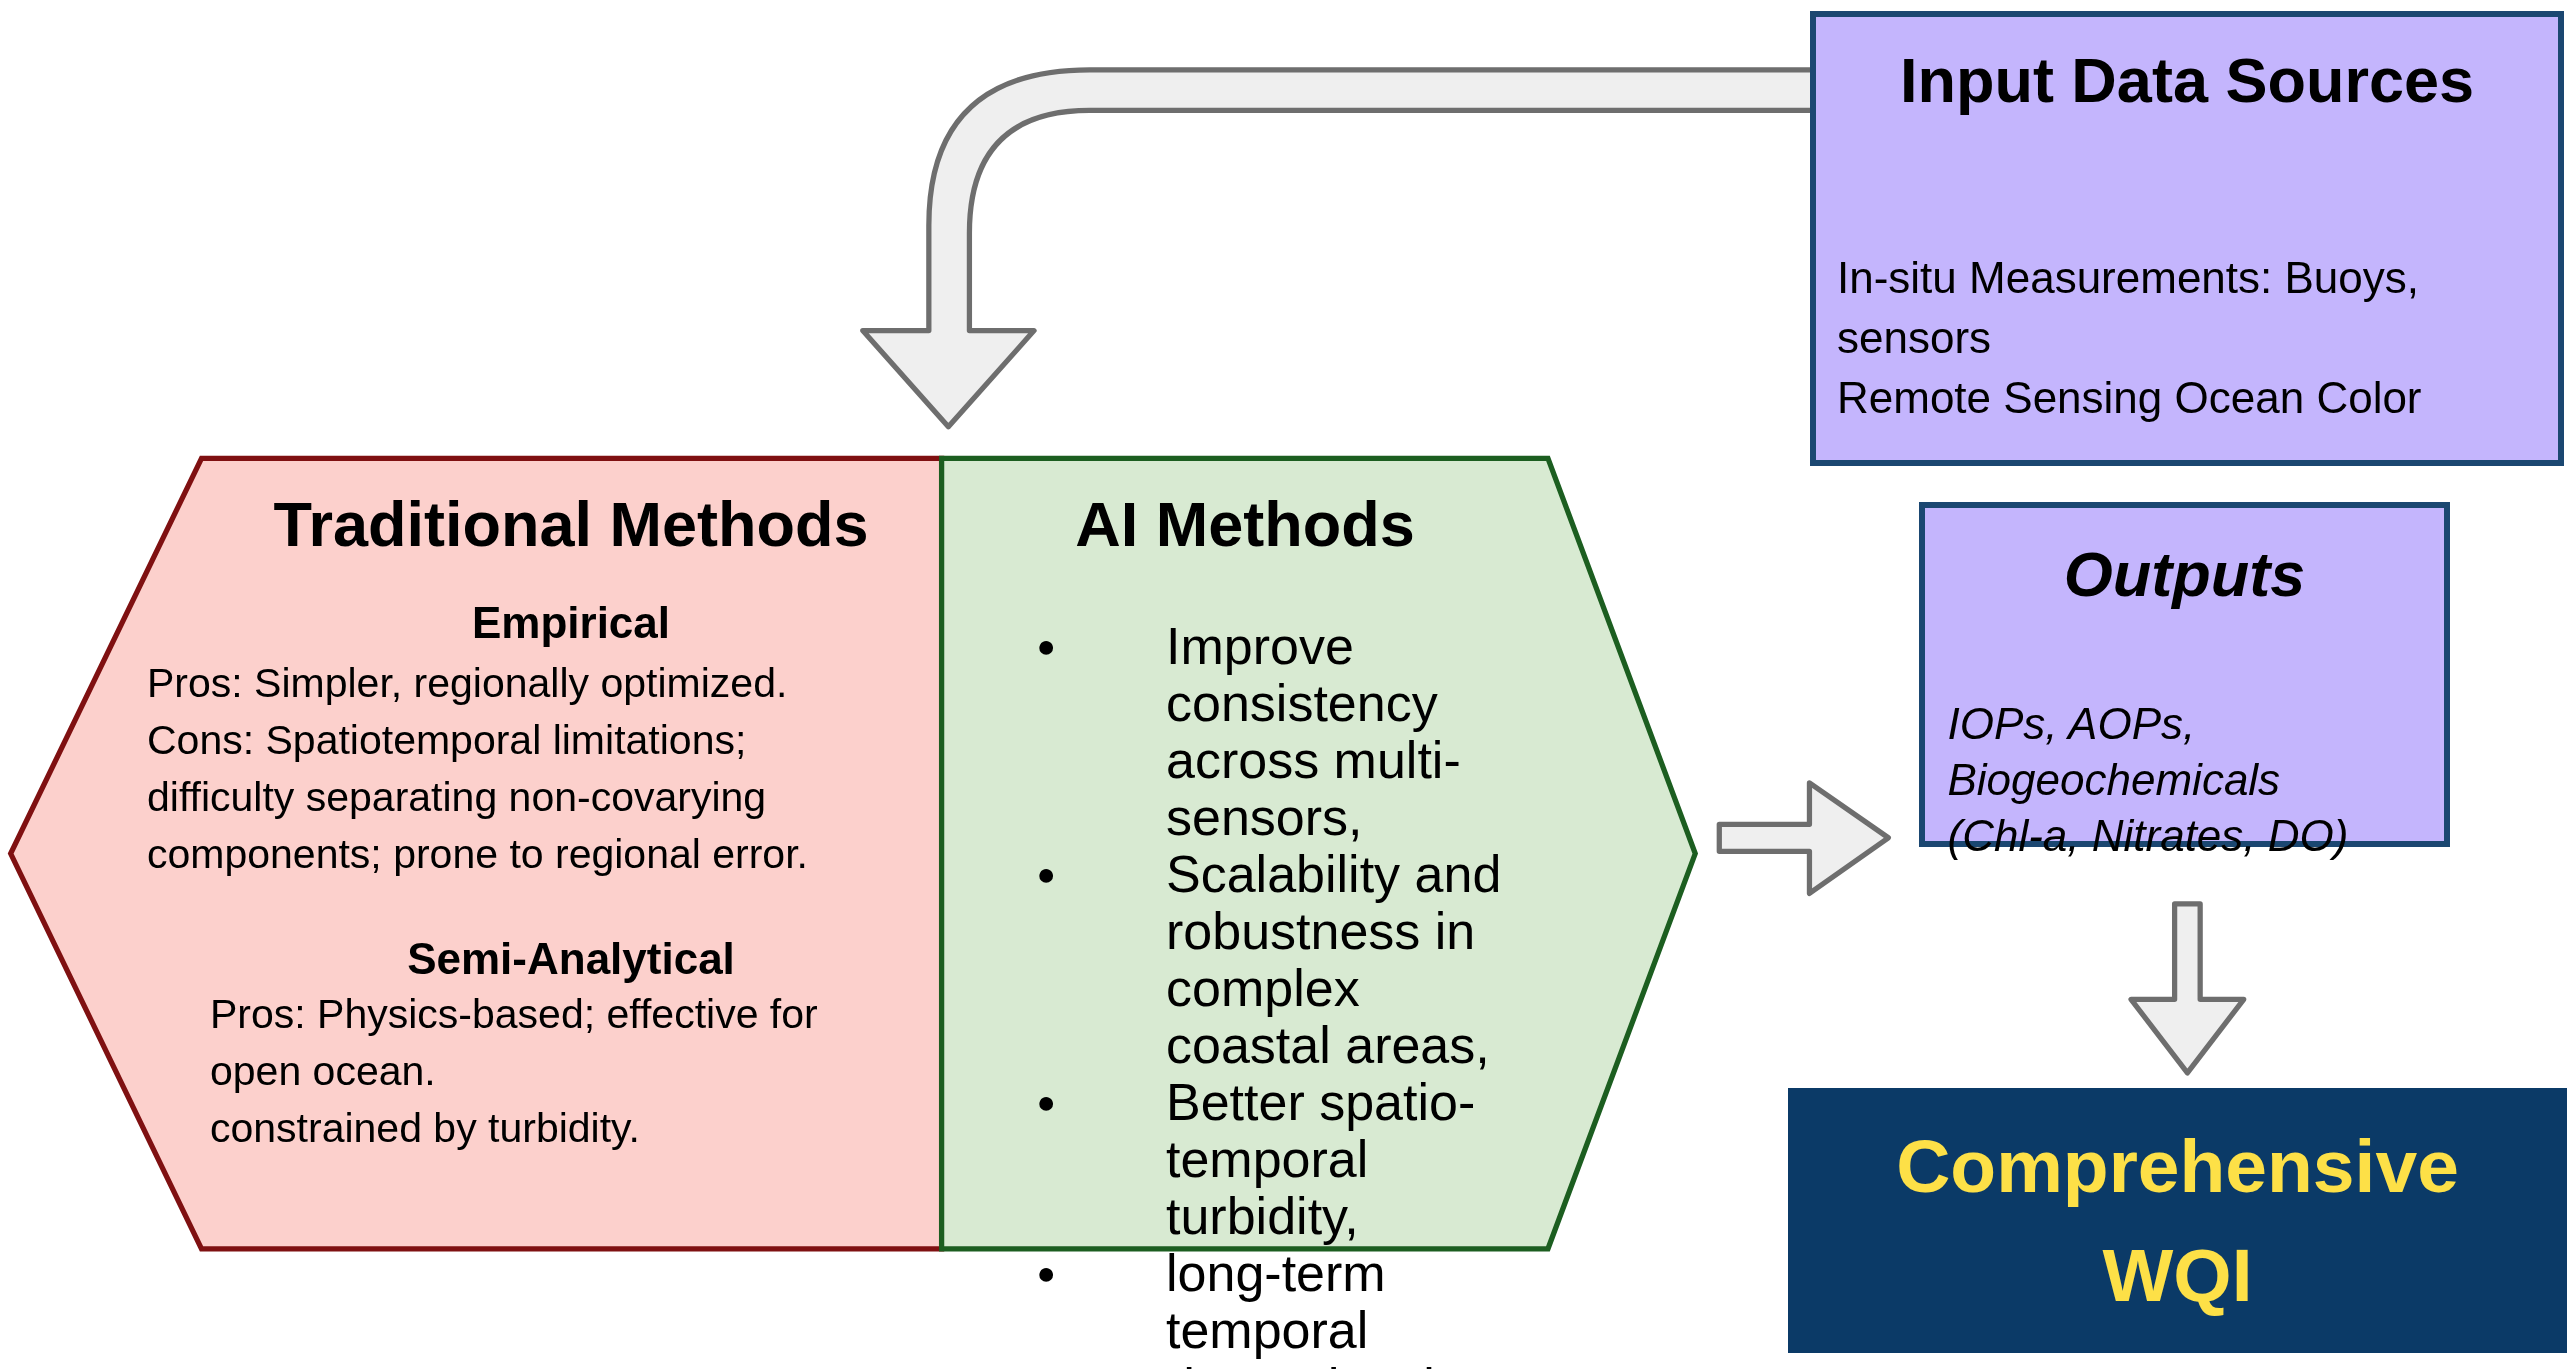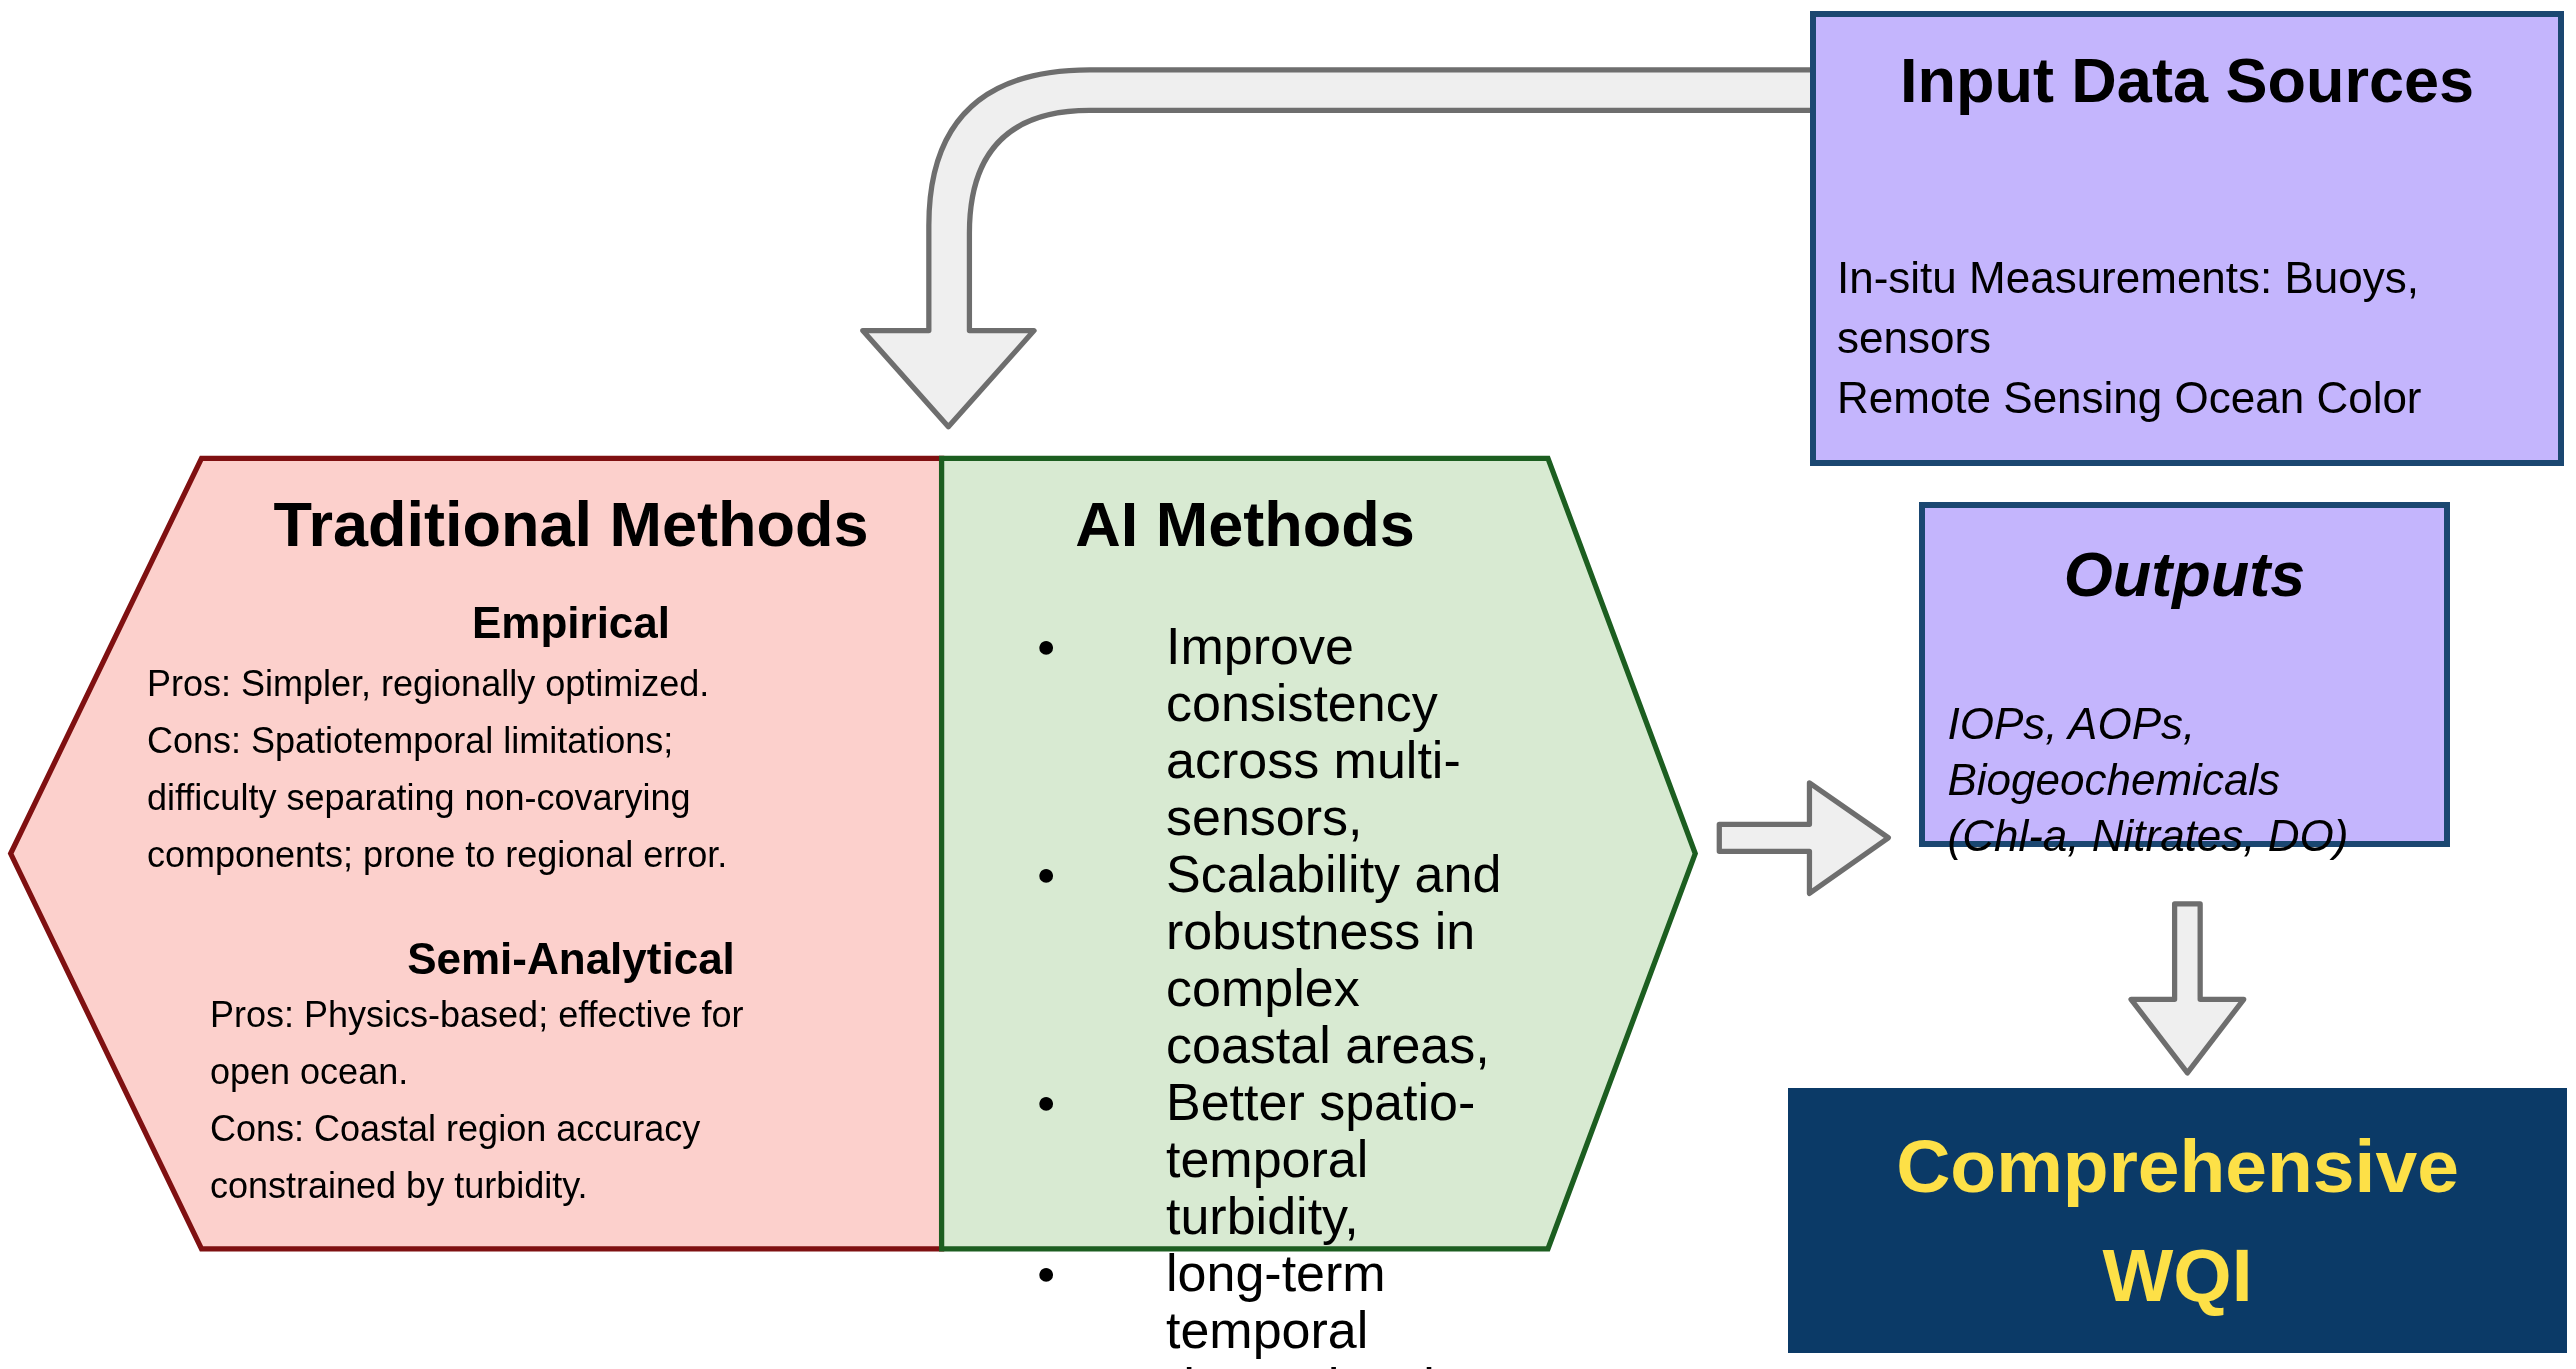--- a/index.html
+++ b/index.html
@@ -9,21 +9,21 @@
   }
   #shapes{position:absolute;left:0;top:0;width:2576px;height:1369px;}
   .hex-pink{fill:#fcd0cc;stroke:#7f1011;stroke-width:7;}
   .hex-green{fill:#d8ead2;stroke:#1c5e20;stroke-width:7;}
   .arrow{fill:#efefef;stroke:#6e6e6e;stroke-width:7;stroke-linejoin:round;}
   .box{position:absolute;background:#c4b5fd;border:6px solid #1b4771;box-sizing:border-box;}
   .box-title{position:absolute;left:0;right:0;text-align:center;font-weight:bold;font-size:63px;line-height:1.1;}
   .box-body{position:absolute;font-size:44px;line-height:60px;}
   .hex-title{position:absolute;text-align:center;font-weight:bold;font-size:63px;line-height:1.1;}
   .hex-head{position:absolute;text-align:center;font-weight:bold;font-size:44px;line-height:1.2;}
-  .hex-body{position:absolute;font-size:36px;line-height:57px;}
+  .hex-body{position:absolute;font-size:41px;line-height:57px;}
   .ai-bullets{position:absolute;left:1014px;top:618px;width:556px;}
   .bullet-item{display:flex;align-items:flex-start;}
   .bullet-dot{width:132px;flex:0 0 132px;padding-left:22.5px;box-sizing:border-box;
     font-size:32px;line-height:57px;}
   .bullet-text{flex:1;font-size:52px;line-height:57px;margin-left:20px;}
   .wqi-box{position:absolute;background:#0b3a67;display:flex;align-items:center;justify-content:center;}
   .wqi-text{color:#fde047;font-weight:bold;font-size:75px;line-height:1.45;text-align:center;}
 </style>
 </head>
 <body>
@@ -57,21 +57,20 @@
   <div class="hex-body" style="left:147px;top:655px;width:766px;">
       <div>Pros: Simpler, regionally optimized.</div>
       <div>Cons: Spatiotemporal limitations;</div>
       <div>difficulty separating non-covarying</div>
       <div>components; prone to regional error.</div>
     </div>
   <div class="hex-head" style="left:201px;top:933px;width:740px;">Semi-Analytical</div>
   <div class="hex-body" style="left:210px;top:986px;width:729px;">
       <div>Pros: Physics-based; effective for</div>
       <div>open ocean.</div>
-      <div>Cons: Coastal region accuracy</div>
       <div>constrained by turbidity.</div>
     </div>
 
   <div class="hex-title" style="left:942px;top:490px;width:606px;">AI Methods</div>
   <div class="ai-bullets">
     <div class="bullet-item">
       <span class="bullet-dot">●</span>
       <div class="bullet-text">
           <div>Improve consistency</div>
           <div>across multi-sensors,</div>

